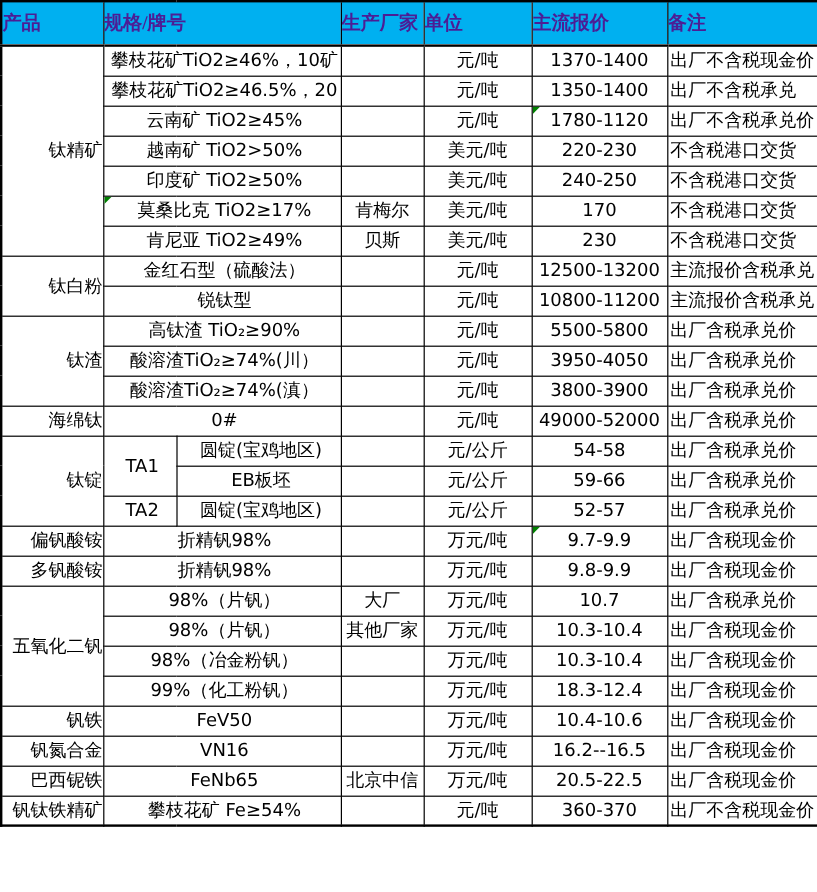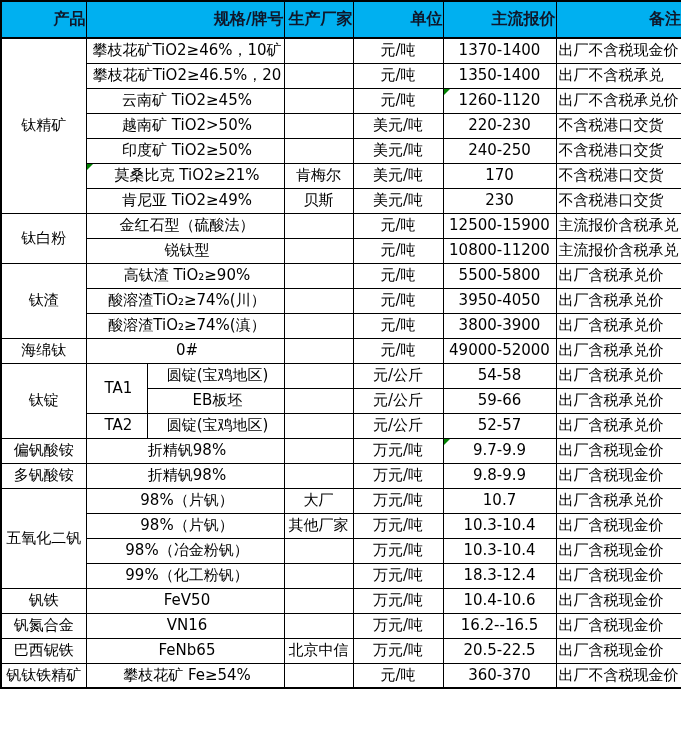--- a/index.html
+++ b/index.html
@@ -11,29 +11,30 @@
   }
   table.price-table {
     border-collapse: collapse; table-layout: fixed;
     width: 681px; border: 2px solid #000;
   }
   th, td {
     border: 1px solid #000; overflow: hidden; white-space: nowrap;
     vertical-align: middle;
   }
   thead th {
-    background: #00B0F0; color: #0f172a; font-weight: bold;
-    font-size: 16px; height: 37px; text-align: right;
+    background: #00B0F0; color: #4c1d95; font-weight: bold;
+    font-size: 16px; height: 37px; text-align: left;
     border-bottom: 2px solid #000;
+    font-family: Liberation Serif, serif;
   }
   td { height: 25px; font-size: 15px; line-height: 1; }
   td.c { text-align: center; }
   td.l { text-align: center; padding-left: 4px; }
   td.note { text-align: left; padding-left: 2px; }
-  td.prod { text-align: center; margin-top: 15px; }
+  td.prod { text-align: right; margin-top: 15px; }
   td.flagcell { position: relative; }
   td.flagcell::before {
     content: ""; position: absolute; top: 0; left: 0; width: 0; height: 0;
     border-top: 6px solid #008000; border-right: 6px solid transparent;
   }
 </style>
 </head>
 <body>
 
 <div class="screen">
@@ -71,58 +72,58 @@
         <td colspan="2" class="l">攀枝花矿TiO2≥46.5%，20</td>
         <td class="c"></td>
         <td class="c">元/吨</td>
         <td class="c">1350-1400</td>
         <td class="note">出厂不含税承兑</td>
       </tr>
       <tr>
         <td colspan="2" class="l">云南矿 TiO2≥45%</td>
         <td class="c"></td>
         <td class="c">元/吨</td>
-        <td class="c flagcell">1260-1120</td>
+        <td class="c flagcell">1780-1120</td>
         <td class="note">出厂不含税承兑价</td>
       </tr>
       <tr>
         <td colspan="2" class="l">越南矿 TiO2&gt;50%</td>
         <td class="c"></td>
         <td class="c">美元/吨</td>
         <td class="c">220-230</td>
         <td class="note">不含税港口交货</td>
       </tr>
       <tr>
         <td colspan="2" class="l">印度矿 TiO2≥50%</td>
         <td class="c"></td>
         <td class="c">美元/吨</td>
         <td class="c">240-250</td>
         <td class="note">不含税港口交货</td>
       </tr>
       <tr>
-        <td colspan="2" class="l flagcell">莫桑比克 TiO2≥21%</td>
+        <td colspan="2" class="l flagcell">莫桑比克 TiO2≥17%</td>
         <td class="c">肯梅尔</td>
         <td class="c">美元/吨</td>
         <td class="c">170</td>
         <td class="note">不含税港口交货</td>
       </tr>
       <tr>
         <td colspan="2" class="l">肯尼亚 TiO2≥49%</td>
         <td class="c">贝斯</td>
         <td class="c">美元/吨</td>
         <td class="c">230</td>
         <td class="note">不含税港口交货</td>
       </tr>
 
       <tr>
         <td rowspan="2" class="prod">钛白粉</td>
         <td colspan="2" class="l">金红石型（硫酸法）</td>
         <td class="c"></td>
         <td class="c">元/吨</td>
-        <td class="c">12500-15900</td>
+        <td class="c">12500-13200</td>
         <td class="note">主流报价含税承兑</td>
       </tr>
       <tr>
         <td colspan="2" class="l">锐钛型</td>
         <td class="c"></td>
         <td class="c">元/吨</td>
         <td class="c">10800-11200</td>
         <td class="note">主流报价含税承兑</td>
       </tr>
 

